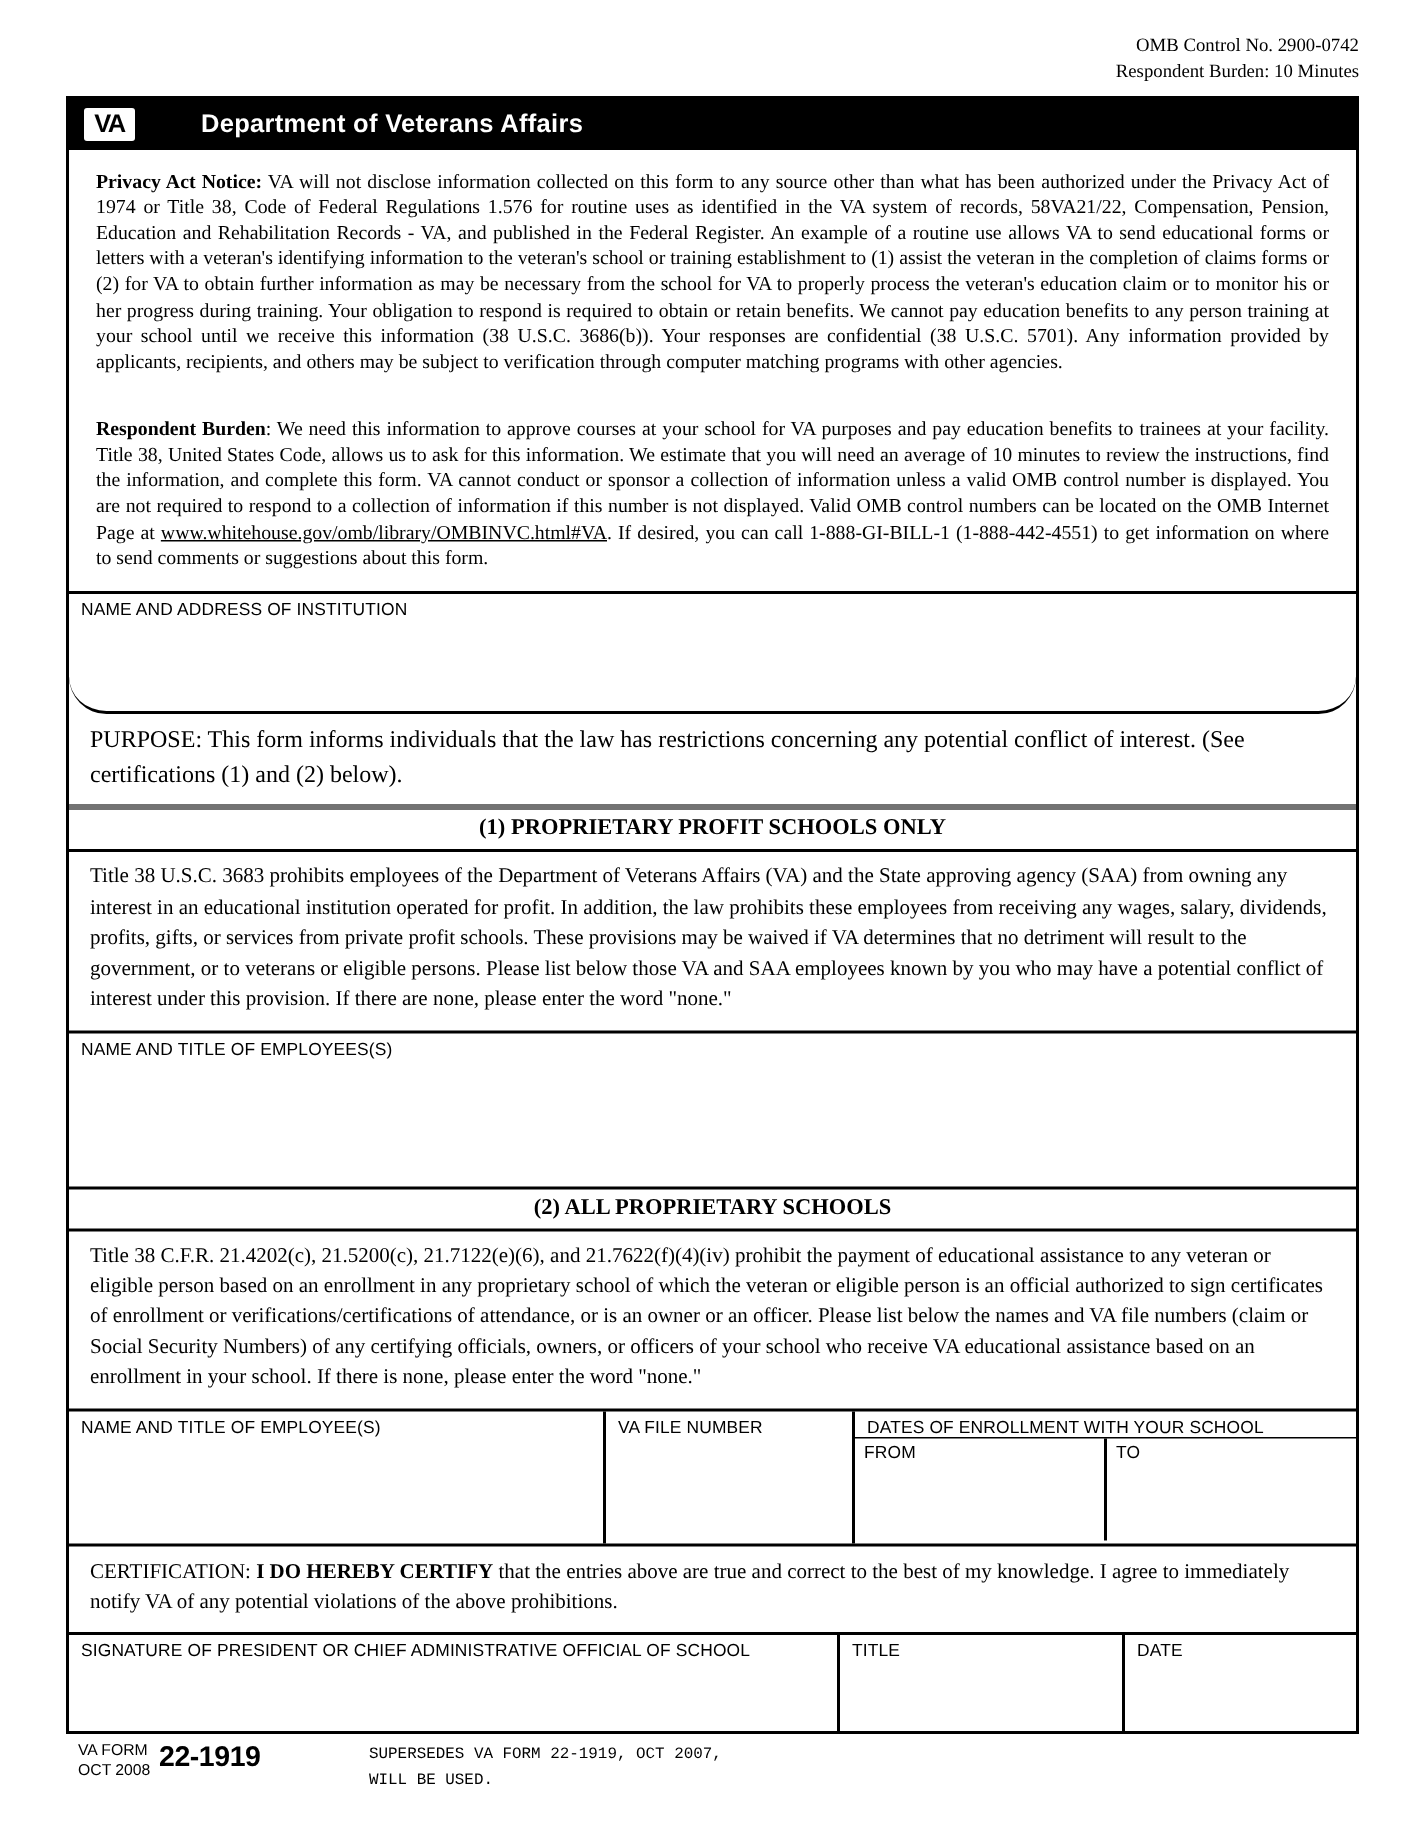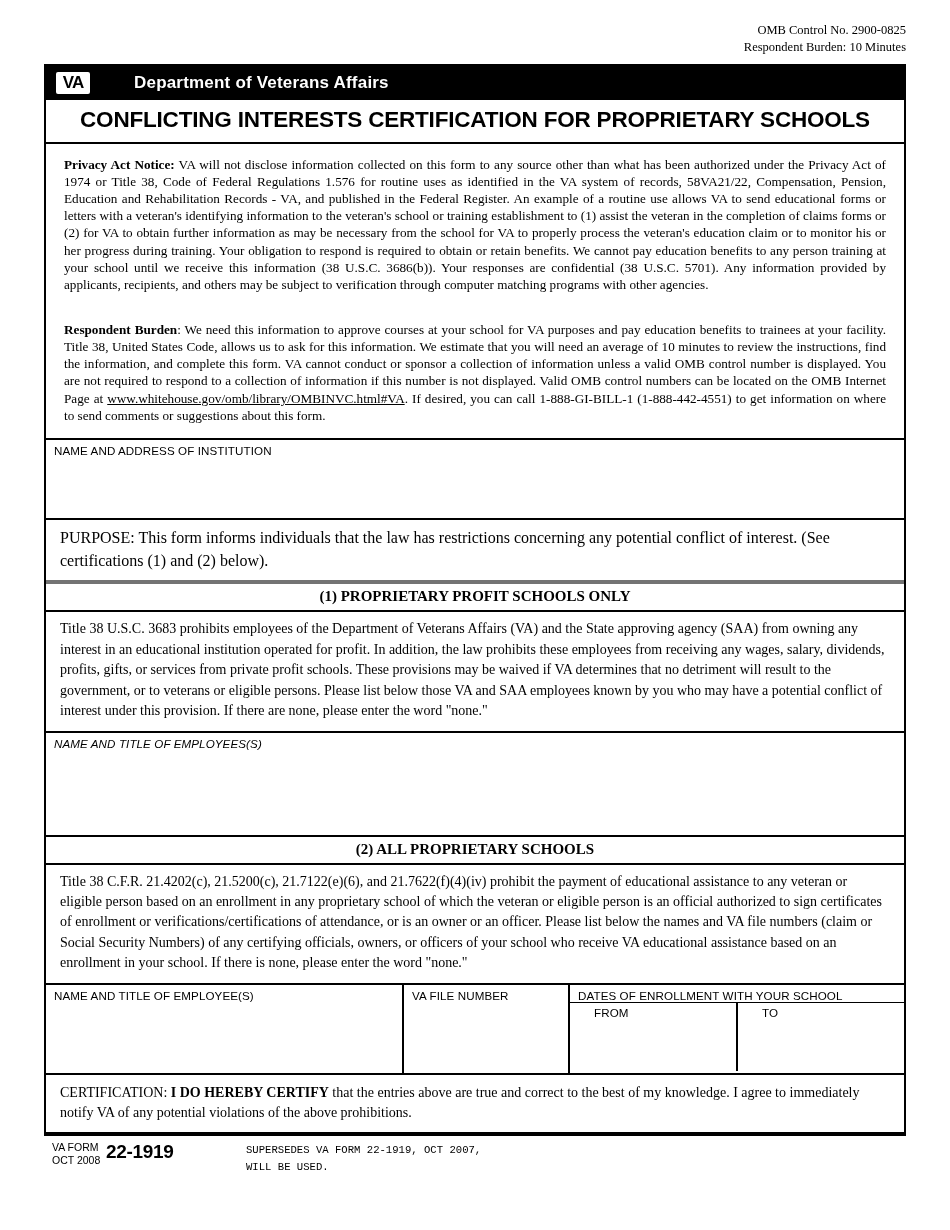--- a/index.html
+++ b/index.html
@@ -105,21 +105,21 @@
     font-size: 11.6px;
     letter-spacing: 0.1px;
   }
   .box {
     border-bottom: 2px solid #000;
     box-sizing: border-box;
   }
   .box .lbl {
     padding: 4px 0 0 8px;
   }
-  .fill-80 { height: 80px; }
+  .fill-80 { height: 80px; border-radius: 25px; }
 
   .purpose {
     border-bottom: 4px solid #737373;
     padding: 7px 14px 8px 14px;
     font-size: 16px;
     line-height: 1.42;
   }
 
   .section-head {
     border-bottom: 2px solid #000;
@@ -139,21 +139,21 @@
   
   .row { display: flex; border-bottom: 2px solid #000; }
   .col { box-sizing: border-box; }
   .col + .col { border-left: 2px solid #000; }
   .cell-lbl { padding: 4px 0 0 8px; }
   .h100 { height: 102px; }
   .h88 { height: 88px; }
 
   
   .date-split { display: flex; height: 100%; }
-  .date-split .half { flex: 1; box-sizing: border-box; padding-left: 18px; }
+  .date-split .half { flex: 1; box-sizing: border-box; }
   .date-split .half + .half { border-left: 2px solid #000; }
   .sub-lbl { padding: 3px 0 0 6px; }
 
   .cert {
     border-bottom: 2px solid #000;
     padding: 8px 28px 9px 14px;
     font-size: 14px;
     line-height: 1.45;
   }
   .cert b { font-weight: bold; }
@@ -187,34 +187,31 @@
     line-height: 1.35;
     padding-top: 2px;
   }
 </style>
 </head>
 <body>
 
 <div class="page">
 
   <div class="omb-block">
-    <div>OMB Control No. 2900-0825</div>
+    <div>OMB Control No. 2900-0742</div>
     <div>Respondent Burden:  10 Minutes</div>
   </div>
 
   <div class="form-frame">
 
     <div class="va-bar">
       <div class="va-logo">VA</div>
       <div class="va-name">Department of Veterans Affairs</div>
     </div>
 
-    <div class="title-row">
-      <span class="title">CONFLICTING INTERESTS CERTIFICATION FOR PROPRIETARY SCHOOLS</span>
-    </div>
 
     <div class="notice-block">
       <p class="para">
         <b>Privacy Act Notice:</b><span> VA will not disclose information collected on this form to any source other than what has been authorized under the Privacy Act of 1974 or Title 38, Code of Federal Regulations 1.576 for routine uses as identified in the VA system of records, 58VA21/22, Compensation, Pension, Education and Rehabilitation Records - VA, and published in the Federal Register. An example of a routine use allows VA to send educational forms or letters with a veteran's identifying information to the veteran's school or training establishment to (1) assist the veteran in the completion of claims forms or (2) for VA to obtain further information as may be necessary from the school for VA to properly process the veteran's education claim or to monitor his or her progress during training. Your obligation to respond is required to obtain or retain benefits. We cannot pay education benefits to any person training at your school until we receive this information (38 U.S.C. 3686(b)). Your responses are confidential (38 U.S.C. 5701). Any information provided by applicants, recipients, and others may be subject to verification through computer matching programs with other agencies.</span>
       </p>
       <p class="para">
         <b>Respondent Burden</b><span>: We need this information to approve courses at your school for VA purposes and pay education benefits to trainees at your facility. Title 38, United States Code, allows us to ask for this information. We estimate that you will need an average of 10 minutes to review the instructions, find the information, and complete this form. VA cannot conduct or sponsor a collection of information unless a valid OMB control number is displayed. You are not required to respond to a collection of information if this number is not displayed. Valid OMB control numbers can be located on the OMB Internet Page at </span><span class="u">www.whitehouse.gov/omb/library/OMBINVC.html#VA</span><span>. If desired, you can call 1-888-GI-BILL-1 (1-888-442-4551) to get information on where to send comments or suggestions about this form.</span>
       </p>
     </div>
 
@@ -223,21 +220,21 @@
       <div></div>
     </div>
 
     <div class="purpose">PURPOSE: This form informs individuals that the law has restrictions concerning any potential conflict of interest. (See certifications (1) and (2) below).</div>
 
     <div class="section-head">(1) PROPRIETARY PROFIT SCHOOLS ONLY</div>
 
     <div class="body-text">Title 38 U.S.C. 3683 prohibits employees of the Department of Veterans Affairs (VA) and the State approving agency (SAA) from owning any interest in an educational institution operated for profit. In addition, the law prohibits these employees from receiving any wages, salary, dividends, profits, gifts, or services from private profit schools. These provisions may be waived if VA determines that no detriment will result to the government, or to veterans or eligible persons. Please list below those VA and SAA employees known by you who may have a potential conflict of interest under this provision. If there are none, please enter the word "none."</div>
 
     <div class="row h100">
-      <div class="col" style="width:504px;font-style:italic;">
+      <div class="col" style="width:504px;">
         <div class="cell-lbl label-sm">NAME AND TITLE OF EMPLOYEES(S)</div>
         <div></div>
       </div>
     </div>
 
     <div class="section-head">(2) ALL PROPRIETARY SCHOOLS</div>
 
     <div class="body-text">Title 38 C.F.R. 21.4202(c), 21.5200(c), 21.7122(e)(6), and 21.7622(f)(4)(iv) prohibit the payment of educational assistance to any veteran or eligible person based on an enrollment in any proprietary school of which the veteran or eligible person is an official authorized to sign certificates of enrollment or verifications/certifications of attendance, or is an owner or an officer. Please list below the names and VA file numbers (claim or Social Security Numbers) of any certifying officials, owners, or officers of your school who receive VA educational assistance based on an enrollment in your school. If there is none, please enter the word "none."</div>
 
     <div class="row h88">
@@ -261,20 +258,34 @@
             <div></div>
           </div>
         </div>
       </div>
     </div>
 
     <div class="cert">
       <span>CERTIFICATION: </span><b>I DO HEREBY CERTIFY</b><span> that the entries above are true and correct to the best of my knowledge.  I agree to immediately notify VA of any potential violations of the above prohibitions.</span>
     </div>
 
+    <div class="row h64" style="border-bottom:none;">
+      <div class="col" style="width:512px;">
+        <div class="cell-lbl label-sm">SIGNATURE OF PRESIDENT OR CHIEF ADMINISTRATIVE OFFICIAL OF SCHOOL</div>
+        <div></div>
+      </div>
+      <div class="col" style="width:190px;">
+        <div class="cell-lbl label-sm">TITLE</div>
+        <div></div>
+      </div>
+      <div class="col" style="flex:1;">
+        <div class="cell-lbl label-sm">DATE</div>
+        <div></div>
+      </div>
+    </div>
 
   </div>
 
   <div class="footer">
     <div class="fcol f1">
       <div class="form-no-lbl">VA FORM</div>
       <div class="form-no-lbl">OCT 2008</div>
     </div>
     <div class="fcol f2">
       <span class="form-no">22-1919</span>

